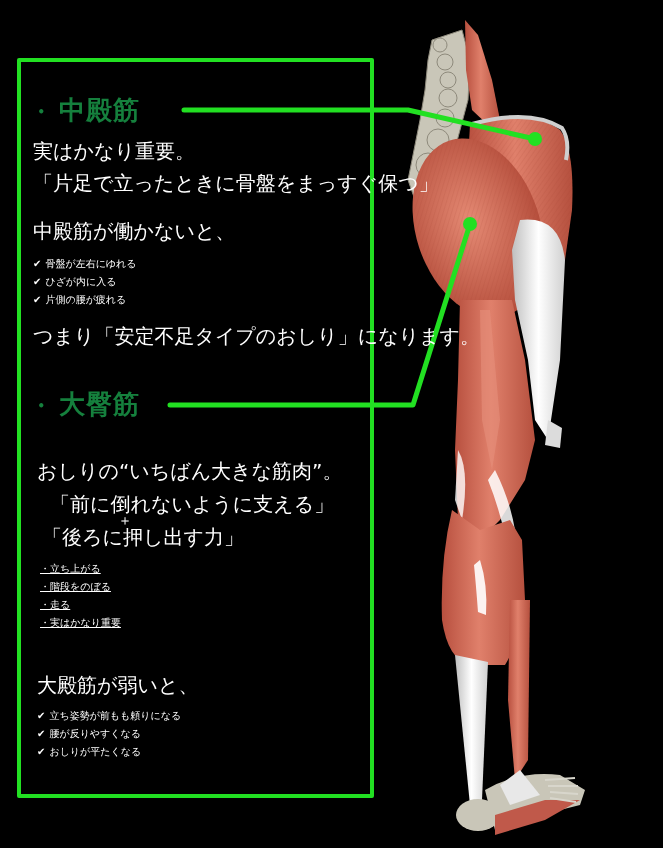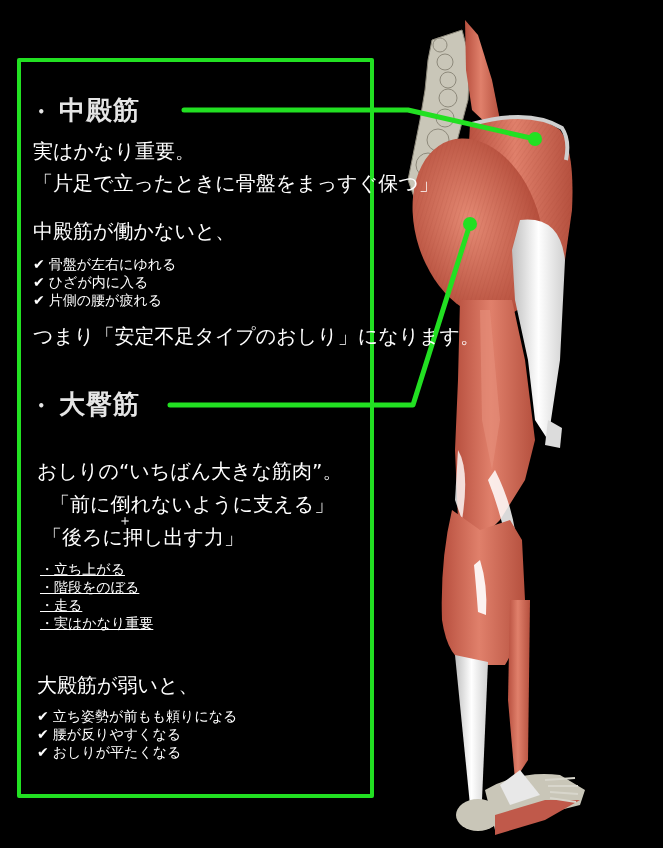--- a/index.html
+++ b/index.html
@@ -11,36 +11,36 @@
     .info-box {
       position: absolute;
       left: 17px; top: 58px;
       width: 357px; height: 740px;
       border: 4px solid #22e022;
       border-radius: 2px;
     }
 
     .heading {
       position: absolute;
-      color: #e5e5e5;
+      color: #15803d;
       font-weight: bold;
       font-size: 26px;
       letter-spacing: 1px;
       line-height: 1;
     }
     .heading .bullet { font-size: 22px; margin-right: 6px; }
 
     .txt {
       position: absolute;
       font-size: 20px;
       line-height: 18px;
       color: #fff;
       white-space: nowrap;
     }
-    .list { position: absolute; font-size: 14px; line-height: 18px; white-space: nowrap; }
+    .list { position: absolute; font-size: 10px; line-height: 18px; white-space: nowrap; }
     .list div { height: 18px; }
     .check { margin-right: 4px; }
     .plus { position: absolute; font-size: 14px; line-height: 14px; }
   </style>
 </head>
 <body>
 
 <svg class="figure" viewBox="0 0 663 848" xmlns="http://www.w3.org/2000/svg">
   <defs>
     <linearGradient id="mus" x1="0" x2="1" y1="0" y2="0">

